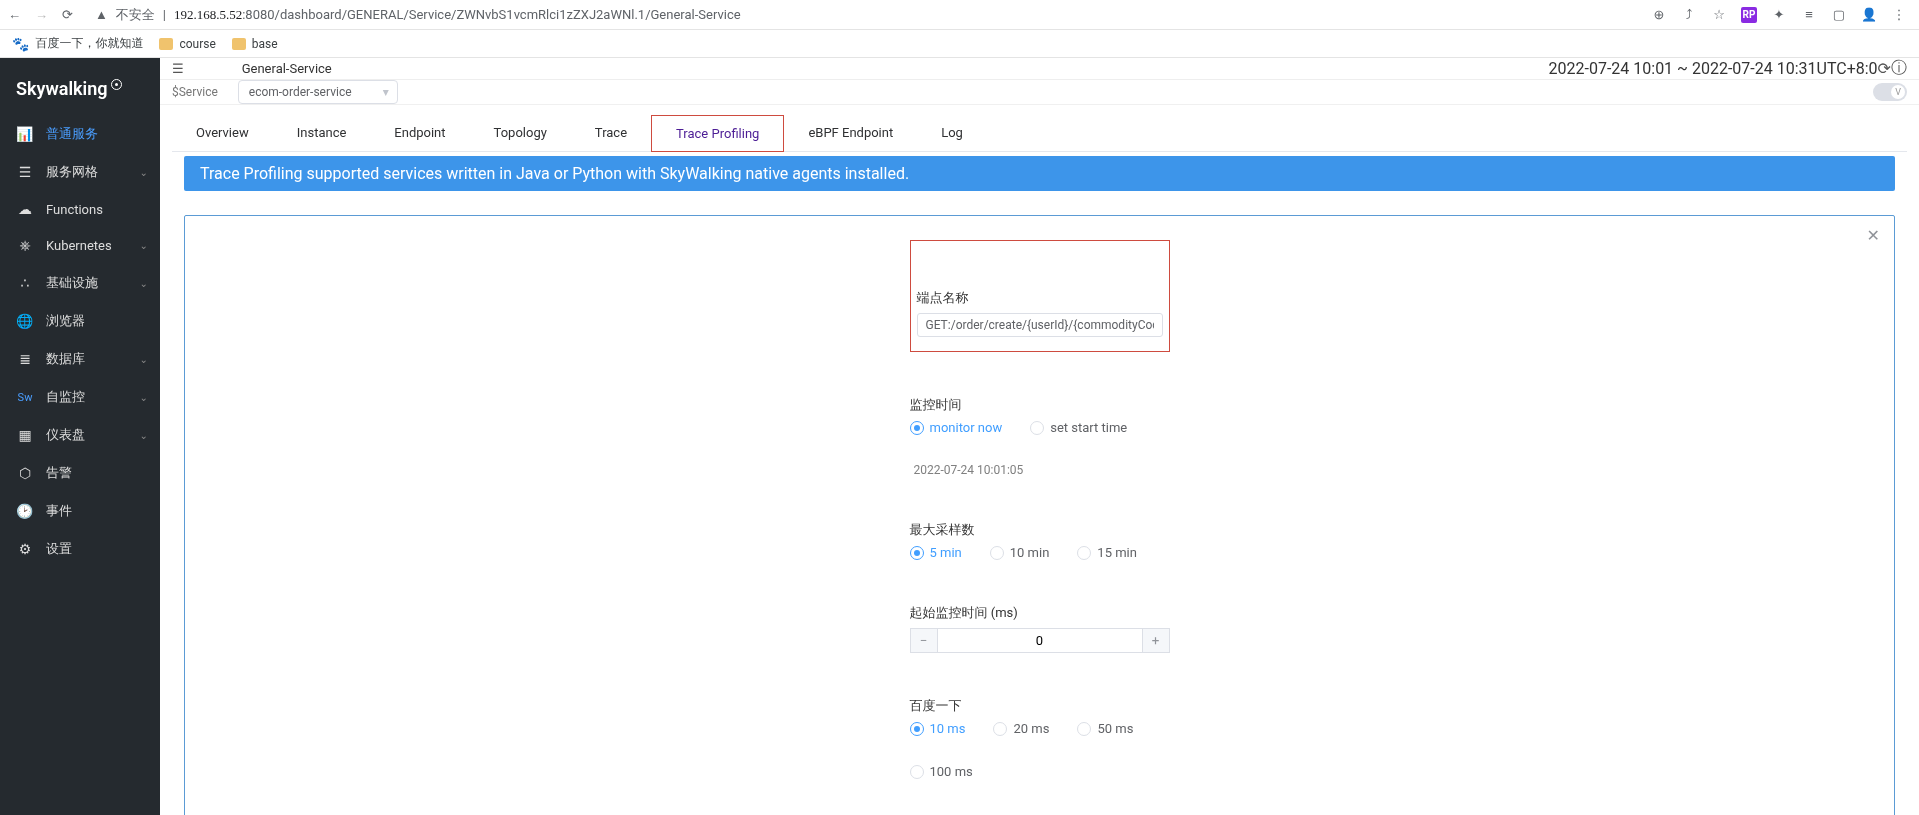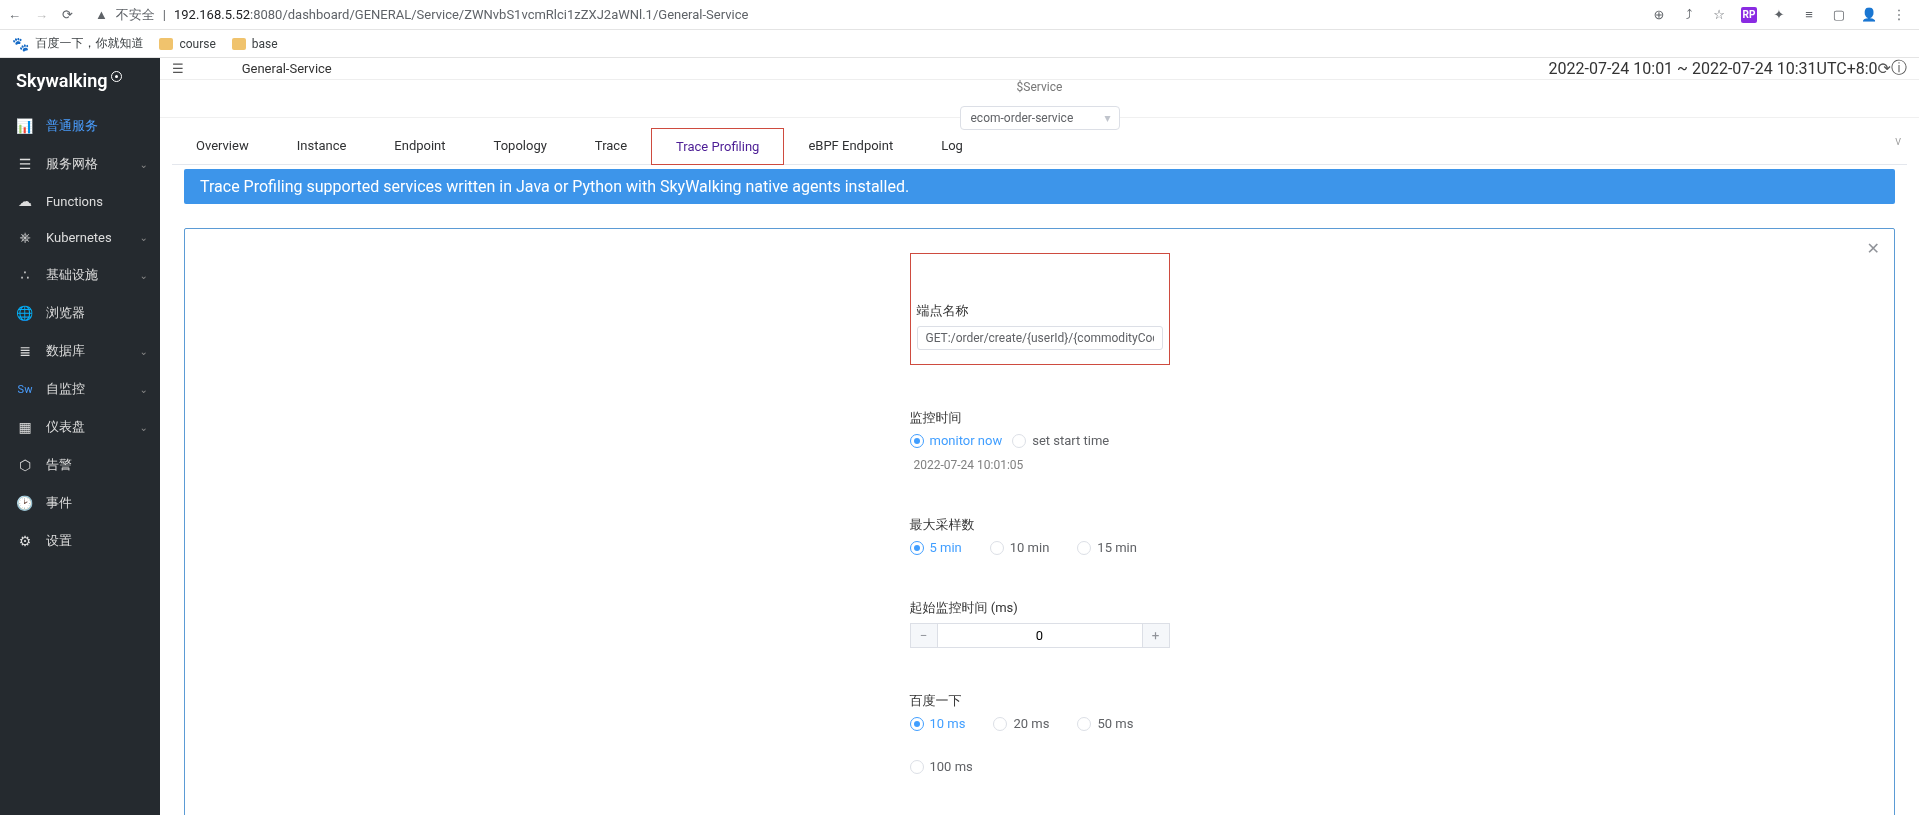--- a/index.html
+++ b/index.html
@@ -3,53 +3,53 @@
   <meta charset="utf-8">
   <style>
     * { margin: 0; padding: 0; box-sizing: border-box; font-family: -apple-system, BlinkMacSystemFont, "Segoe UI", Roboto, sans-serif; }
     body { width: 1919px; height: 815px; overflow: hidden; background: #fff; font-size: 13px; }
 
     
     .browser-chrome { height: 30px; background: #fff; border-bottom: 1px solid #e4e4e4; display: flex; align-items: center; padding: 0 8px; gap: 14px; }
     .nav-arrows { display: flex; gap: 14px; align-items: center; color: #5f6368; }
     .url-bar { flex: 1; display: flex; align-items: center; gap: 8px; padding: 0 8px; color: #5f6368; font-size: 13px; }
     .url-text { color: #202124; }
-    .url-host { color: #202124; }
+    .url-host { color: #202124; font-family: Liberation Serif, serif; }
     .url-path { color: #5f6368; }
     .chrome-icons { display: flex; gap: 14px; align-items: center; color: #5f6368; padding-right: 4px; }
     .chrome-icons .ico { width: 16px; height: 16px; display: flex; align-items: center; justify-content: center; }
     .chrome-icons .rp { background: #8a2be2; color: #fff; font-size: 10px; font-weight: bold; width: 16px; height: 16px; border-radius: 2px; display: flex; align-items: center; justify-content: center; }
 
     
     .bookmarks { height: 28px; background: #fff; border-bottom: 1px solid #e4e4e4; display: flex; align-items: center; gap: 16px; padding: 0 12px; font-size: 12px; color: #3c4043; }
     .bookmark { display: flex; align-items: center; gap: 6px; }
     .bookmark .folder { width: 14px; height: 12px; background: #f0c36d; border-radius: 2px; }
     .bookmark .paw { color: #3385ff; font-size: 14px; }
 
     
     .app { display: flex; height: calc(815px - 58px); }
-    .sidebar { width: 160px; background: #252a2f; color: #ddd; padding-top: 8px; flex-shrink: 0; }
+    .sidebar { width: 160px; background: #252a2f; color: #ddd; padding-top: 16px; flex-shrink: 0; }
     .logo { color: #fff; font-size: 18px; font-weight: 600; padding: 4px 16px 16px; display: flex; align-items: center; }
     .logo .eye { width: 11px; height: 11px; border: 1.5px solid #fff; border-radius: 50%; margin-left: 3px; margin-top: -8px; position: relative; }
     .logo .eye::after { content:''; position:absolute; width:3px; height:3px; background:#fff; border-radius:50%; top:3px; left:3px; }
     .menu-item { display: flex; align-items: center; padding: 10px 16px; gap: 12px; cursor: pointer; font-size: 13px; position: relative; }
     .menu-item.active { color: #4a9eff; }
     .menu-item .mi-icon { width: 18px; text-align: center; font-size: 14px; }
     .menu-item .chev { position: absolute; right: 12px; font-size: 10px; color: #888; }
 
     
     .main { flex: 1; display: flex; flex-direction: column; background: #fff; }
     .topbar { height: 42px; border-bottom: 1px solid #eee; display: flex; align-items: center; padding: 0 12px; gap: 10px; }
     .topbar .crumb-icon { color: #555; }
     .topbar .title { color: #333; font-size: 13px; margin-left: 48px; }
     .topbar-right { margin-left: auto; display: flex; align-items: center; color: #333; font-size: 16px; }
     .utc { display: flex; align-items: center; gap: 4px; }
     .refresh-ico, .info-ico { color: #555; }
 
-    .service-row { height: 38px; display: flex; align-items: center; padding: 0 12px; gap: 12px; border-bottom: 1px solid #f0f0f0; flex-direction: column; }
+    .service-row { height: 38px; display: flex; align-items: center; padding: 0 12px; gap: 20px; border-bottom: 1px solid #f0f0f0; }
     .service-row .lbl { color: #777; font-size: 12px; }
     .service-select { border: 1px solid #dcdfe6; border-radius: 4px; padding: 4px 24px 4px 10px; font-size: 12px; color: #606266; background: #fff; min-width: 160px; position: relative; }
     .service-select::after { content: '▾'; position: absolute; right: 8px; color: #c0c4cc; }
     .toggle { margin-left: auto; width: 34px; height: 18px; background: #dcdfe6; border-radius: 9px; position: relative; display:flex; align-items:center; }
     .toggle .knob { width: 14px; height: 14px; background: #fff; border-radius: 50%; position: absolute; right: 2px; display:flex; align-items:center; justify-content:center; font-size:9px; color:#999; }
 
     
     .tabs-wrap { padding: 10px 12px 0; }
     .tabs { display: flex; border-bottom: 1px solid #e4e7ed; }
     .tab { padding: 10px 24px; font-size: 13px; color: #303133; cursor: pointer; }
@@ -62,21 +62,21 @@
     
     .form-panel { margin: 0 12px 12px; border: 1px solid #5b9bd5; border-radius: 2px; min-height: 480px; position: relative; padding: 24px; display: flex; justify-content: center; }
     .close-x { position: absolute; right: 14px; top: 10px; color: #909399; font-size: 16px; cursor: pointer; }
     .form-inner { width: 260px; }
     .form-group { margin-bottom: 16px; margin-top: 44px; }
     .form-label { font-size: 13px; color: #333; margin-bottom: 6px; display: block; }
     .text-input { width: 100%; border: 1px solid #dcdfe6; border-radius: 3px; padding: 4px 8px; font-size: 12px; color: #606266; }
 
     .red-box { border: 1px solid #ce4b3f; padding: 4px 6px 10px; margin-bottom: 12px; }
 
-    .radio-row { display: flex; gap: 10px; align-items: center; flex-wrap: wrap; }
+    .radio-row { display: flex; gap: 28px; align-items: center; flex-wrap: wrap; }
     .radio-row.wide { gap: 28px; }
     .radio-opt { display: flex; align-items: center; gap: 6px; font-size: 13px; color: #606266; }
     .radio-opt.sel { color: #409eff; }
     .radio-circle { width: 14px; height: 14px; border: 1px solid #dcdfe6; border-radius: 50%; display: flex; align-items: center; justify-content: center; }
     .radio-opt.sel .radio-circle { border-color: #409eff; }
     .radio-opt.sel .radio-circle::after { content: ''; width: 6px; height: 6px; background: #409eff; border-radius: 50%; }
     .time-hint { font-size: 12px; color: #808080; margin-left: 4px; }
 
     .number-input { display: flex; width: 100%; }
     .number-input button { width: 28px; border: 1px solid #dcdfe6; background: #f5f7fa; color: #909399; cursor: pointer; }

